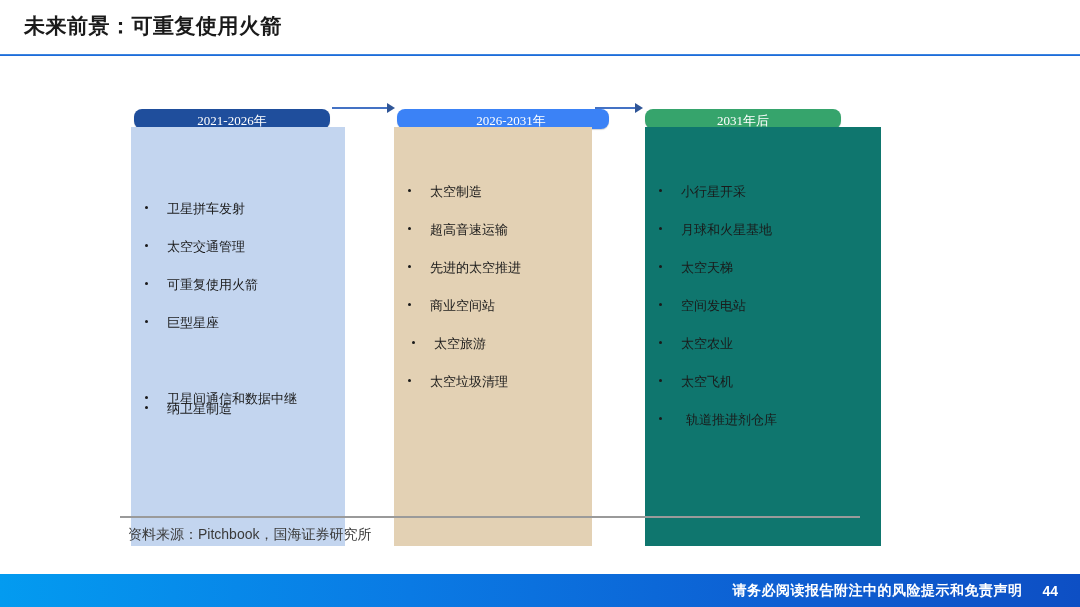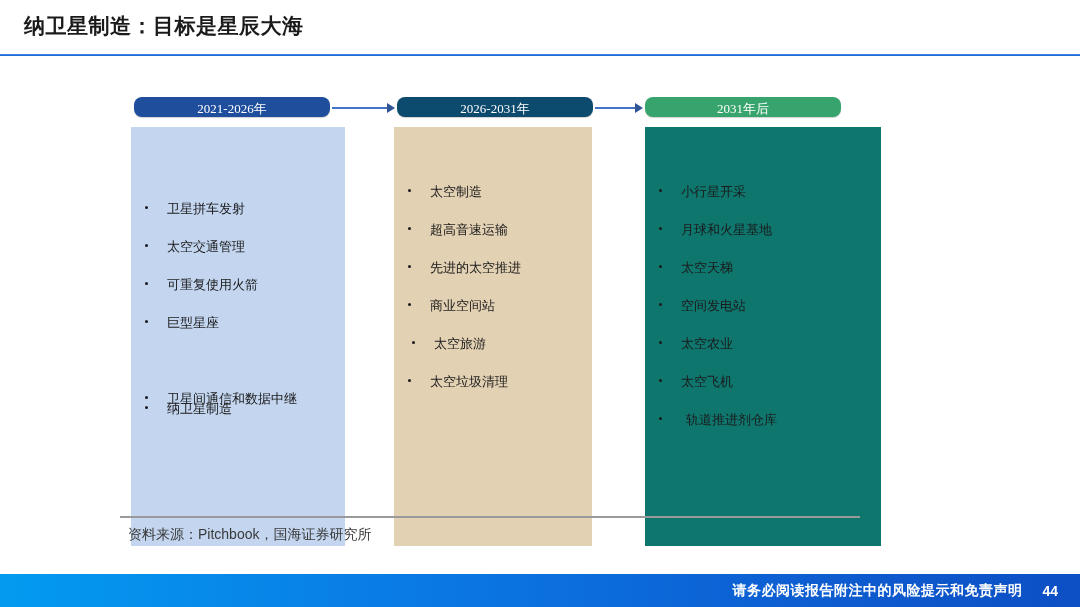--- a/index.html
+++ b/index.html
@@ -87,21 +87,21 @@
     height: 515px;
     background: #ffffff;
   }
 
   .column {
     position: absolute;
     top: 41px;
   }
   .col-head {
     position: absolute;
-    top: 0;
+    top: 12px;
     height: 20px;
     border-radius: 8px;
     color: #ffffff;
     font-family: "Liberation Serif", "DejaVu Serif", serif;
     font-size: 13px;
     line-height: 23px;
     text-align: center;
     white-space: nowrap;
     box-shadow: 0 1px 1px rgba(0,0,0,0.18);
   }
@@ -196,21 +196,21 @@
     font-weight: bold;
     color: #ffffff;
     margin-left: 20px;
     margin-right: 22px;
   }
 </style>
 </head>
 <body>
 
 <div class="slide-header">
-  <div class="page-title">纳卫星制造：目标是星辰大海</div>
+  <div class="page-title">未来前景：可重复使用火箭</div>
 
 
   <div class="title-rule"></div>
 </div>
 
 <div class="content">
   <div id="diagram-root">
       <div class="column">
         <div class="col-head" style="left: 134px; width: 196px; background: rgb(31, 78, 156);">2021-2026年</div>
         <div class="col-body" style="left: 131px; width: 214px; height: 419px; background: rgb(195, 213, 239);">
@@ -218,21 +218,21 @@
             <li class="bullet-item" style="position: absolute; left: 0px; right: 8px; top: 73px;"><span class="dot"></span><span>卫星拼车发射</span></li>
             <li class="bullet-item" style="position: absolute; left: 0px; right: 8px; top: 111px;"><span class="dot"></span><span>太空交通管理</span></li>
             <li class="bullet-item" style="position: absolute; left: 0px; right: 8px; top: 149px;"><span class="dot"></span><span>可重复使用火箭</span></li>
             <li class="bullet-item" style="position: absolute; left: 0px; right: 8px; top: 187px;"><span class="dot"></span><span>巨型星座</span></li>
             <li class="bullet-item" style="position: absolute; left: 0px; right: 20px; top: 225px; margin-top: 48px;"><span class="dot"></span><span>纳卫星制造</span></li>
             <li class="bullet-item" style="position: absolute; left: 0px; right: 12px; top: 263px;"><span class="dot"></span><span>卫星间通信和数据中继</span></li>
           </ul>
         </div>
       </div>
       <div class="column">
-        <div class="col-head" style="left: 397px; width: 196px; background: #0c4a6e;">2026-2031年</div>
+        <div class="col-head" style="left: 397px; width: 196px; background: #3b82f6; padding-left: 16px;">2026-2031年</div>
         <div class="col-body" style="left: 394px; width: 198px; height: 419px; background: rgb(227, 209, 180);">
           <ul class="bullet-list">
             <li class="bullet-item" style="position: absolute; left: 0px; right: 8px; top: 56px;"><span class="dot"></span><span>太空制造</span></li>
             <li class="bullet-item" style="position: absolute; left: 0px; right: 8px; top: 94px;"><span class="dot"></span><span>超高音速运输</span></li>
             <li class="bullet-item" style="position: absolute; left: 0px; right: 8px; top: 132px;"><span class="dot"></span><span>先进的太空推进</span></li>
             <li class="bullet-item" style="position: absolute; left: 0px; right: 8px; top: 170px;"><span class="dot"></span><span>商业空间站</span></li>
             <li class="bullet-item" style="position: absolute; left: 4px; right: 8px; top: 208px;"><span class="dot"></span><span>太空旅游</span></li>
             <li class="bullet-item" style="position: absolute; left: 0px; right: 8px; top: 246px;"><span class="dot"></span><span>太空垃圾清理</span></li>
           </ul>
         </div>

